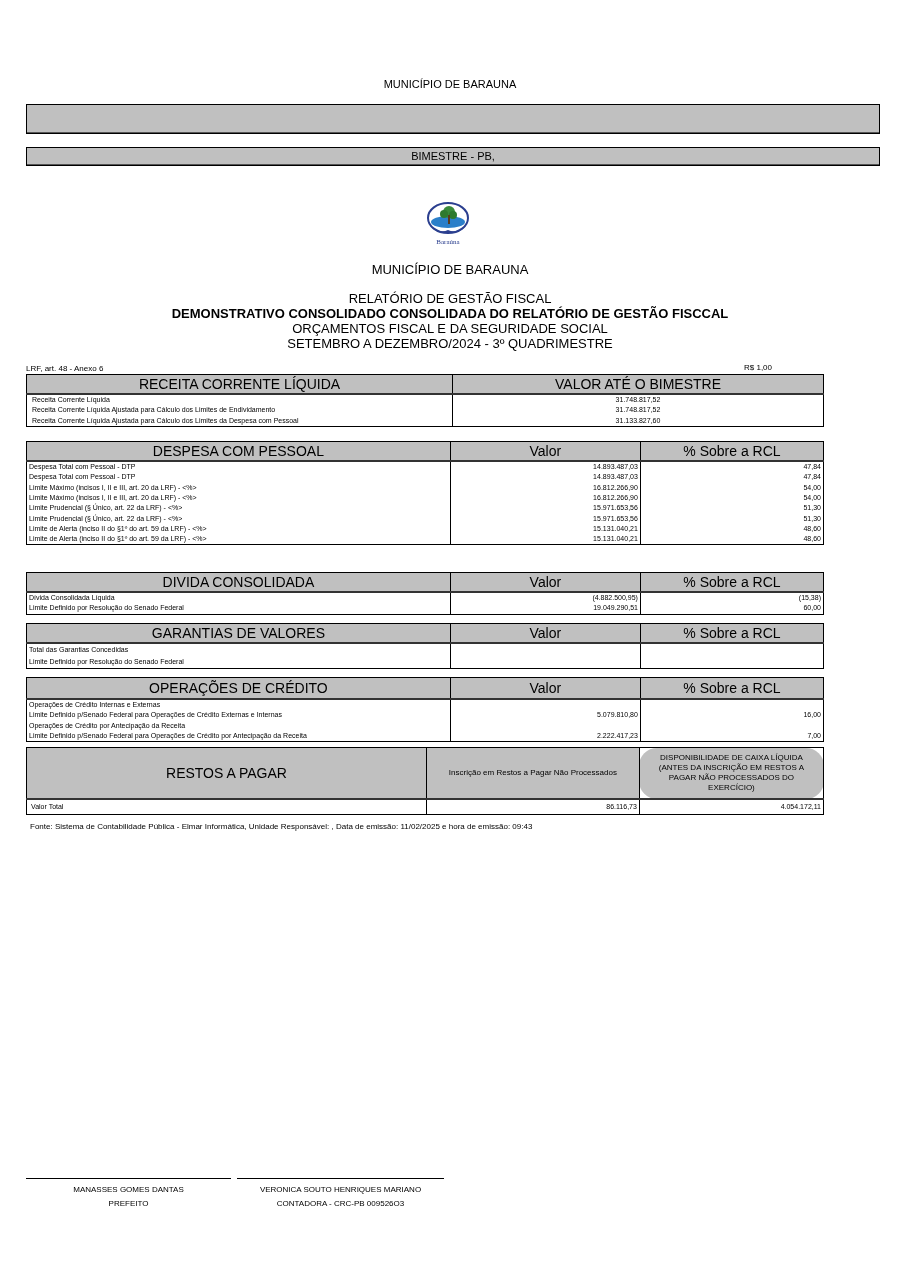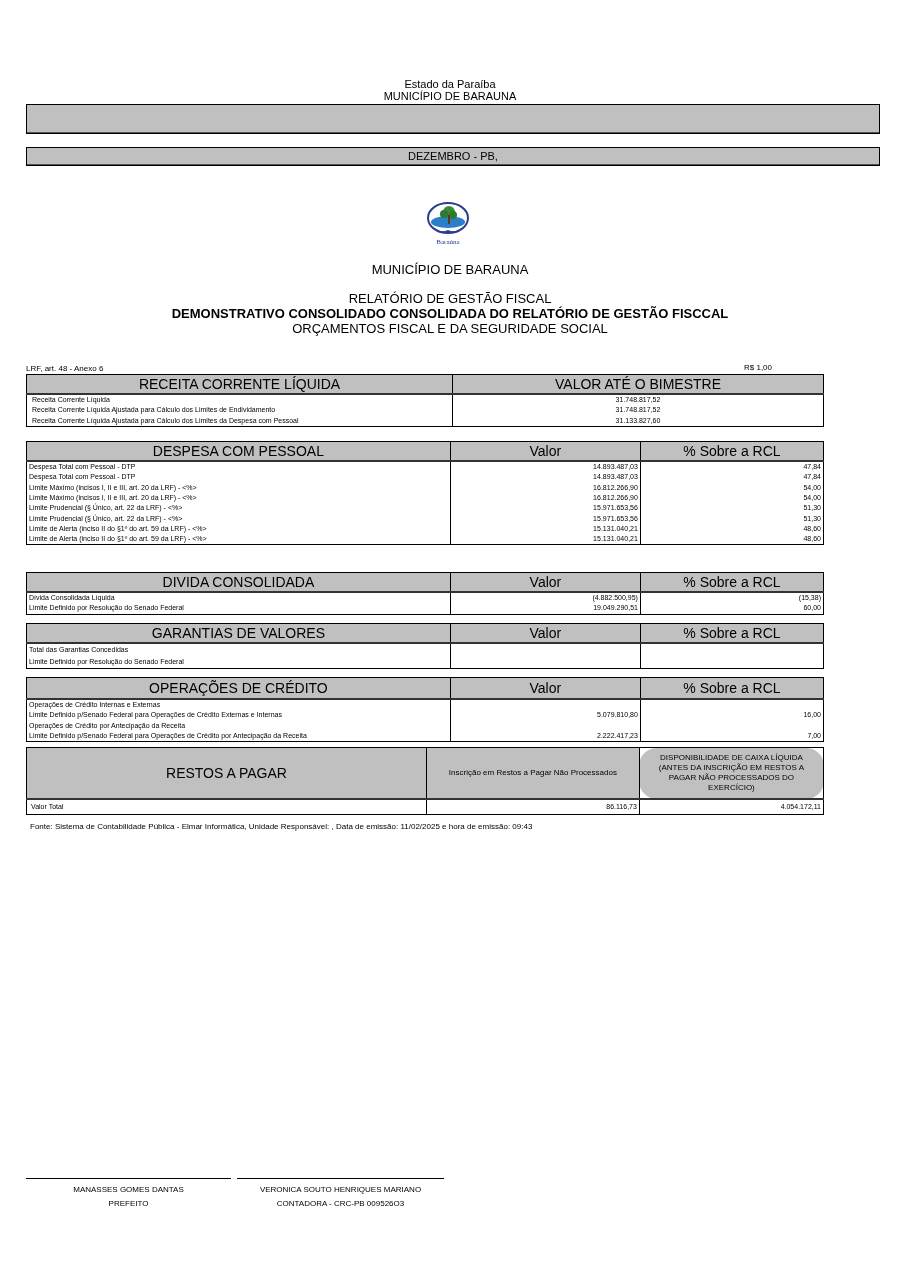--- a/index.html
+++ b/index.html
@@ -30,45 +30,45 @@
   .outer { border:1px solid #000; }
 
   .footnote { left:30px; top:822px; font-size:8px; }
   .sig-line { height:1px; background:#000; top:1178px; }
   .sig { font-size:8px; line-height:14px; text-align:center; top:1183px; }
 </style>
 </head>
 <body>
 
 <div class="abs hdr-state center">
-  <div>Estado da Paraíba</div>
   <div>MUNICÍPIO DE BARAUNA</div>
 </div>
 <div class="abs grey-bar bar1"></div>
-<div class="abs grey-bar bar2">DEZEMBRO - PB,</div>
+<div class="abs grey-bar bar2">BIMESTRE - PB,</div>
 
 <div class="abs logo">
   <svg width="56" height="48" viewBox="0 0 56 48">
     <ellipse cx="28" cy="18" rx="20" ry="15" fill="#ffffff" stroke="#2b3f8f" stroke-width="2"></ellipse>
     <ellipse cx="28" cy="22" rx="17" ry="6" fill="#2b7fc9"></ellipse>
     <path d="M10 26 Q20 34 28 30 Q36 34 46 26 Q40 33 28 33 Q16 33 10 26 Z" fill="#2b3f8f"></path>
     <circle cx="29" cy="12" r="6" fill="#3a8a3a"></circle>
     <circle cx="24" cy="14" r="4" fill="#2e7a2e"></circle>
     <circle cx="33" cy="15" r="4" fill="#2e7a2e"></circle>
     <rect x="28" y="15" width="2" height="9" fill="#5a3a1a"></rect>
     <text x="28" y="44" text-anchor="middle" font-size="7" fill="#2b3f8f" font-family="Liberation Serif, serif">Baraúna</text>
   </svg>
 </div>
 
 <div class="abs muni center">MUNICÍPIO DE BARAUNA</div>
 
 <div class="abs titles center">
   <div>RELATÓRIO DE GESTÃO FISCAL</div>
   <div class="b">DEMONSTRATIVO CONSOLIDADO CONSOLIDADA DO RELATÓRIO DE GESTÃO FISCCAL</div>
   <div>ORÇAMENTOS FISCAL E DA SEGURIDADE SOCIAL</div>
+  <div>SETEMBRO A DEZEMBRO/2024 - 3º QUADRIMESTRE</div>
 </div>
 
 <div class="abs lrf">LRF, art. 48 - Anexo 6</div>
 <div class="abs rs">R$ 1,00</div>
 
 <table class="t outer" style="top:374px;">
   <tbody>
       <tr>
     <th class="c1">RECEITA CORRENTE LÍQUIDA</th>
     <th colspan="2">VALOR ATÉ O BIMESTRE</th>

